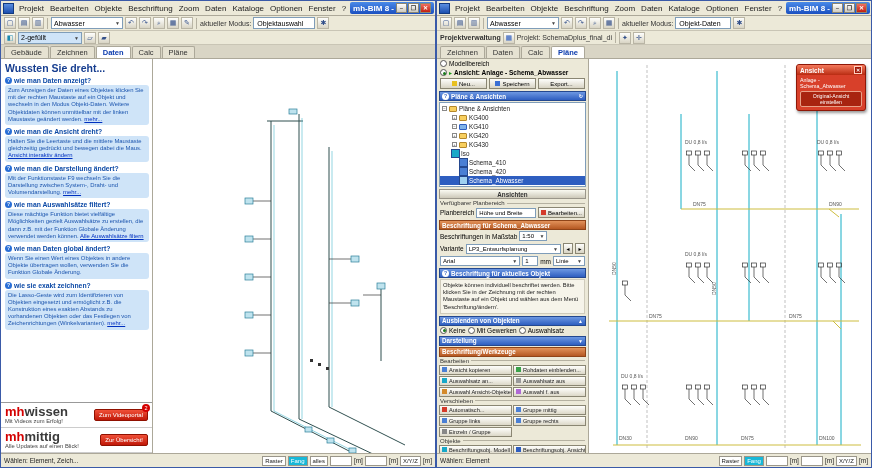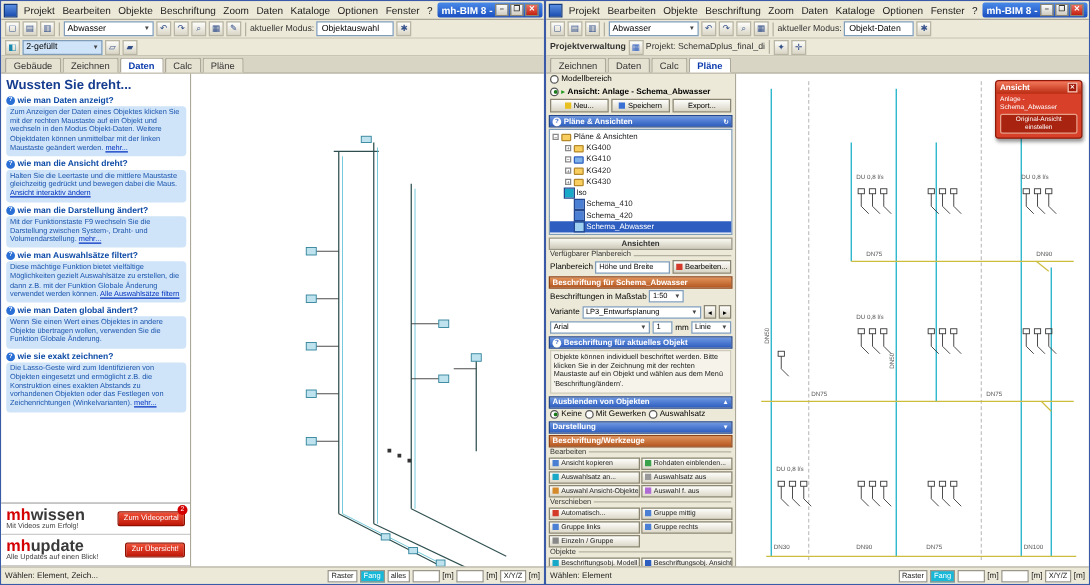--- a/index.html
+++ b/index.html
@@ -258,21 +258,21 @@
           <div class="promo">
             <div>
               <div class="brand"><span class="mh">mh</span><span class="rest">wissen</span></div>
               <div class="tagline">Mit Videos zum Erfolg!</div>
             </div>
             <span class="promobtn">Zum Videoportal</span>
             <span class="badge">2</span>
           </div>
           <div class="promo">
             <div>
-              <div class="brand"><span class="mh">mh</span><span class="rest">update</span></div>
+              <div class="brand"><span class="mh">mh</span><span class="rest">mittig</span></div>
               <div class="tagline">Alle Updates auf einen Blick!</div>
             </div>
             <span class="promobtn">Zur Übersicht!</span>
           </div>
         </div>
       </div>
 
       <div class="canvas">
         <svg width="282" height="396" viewBox="0 0 282 396">
           <g stroke="#2f4f4f" stroke-width="1" fill="none">

